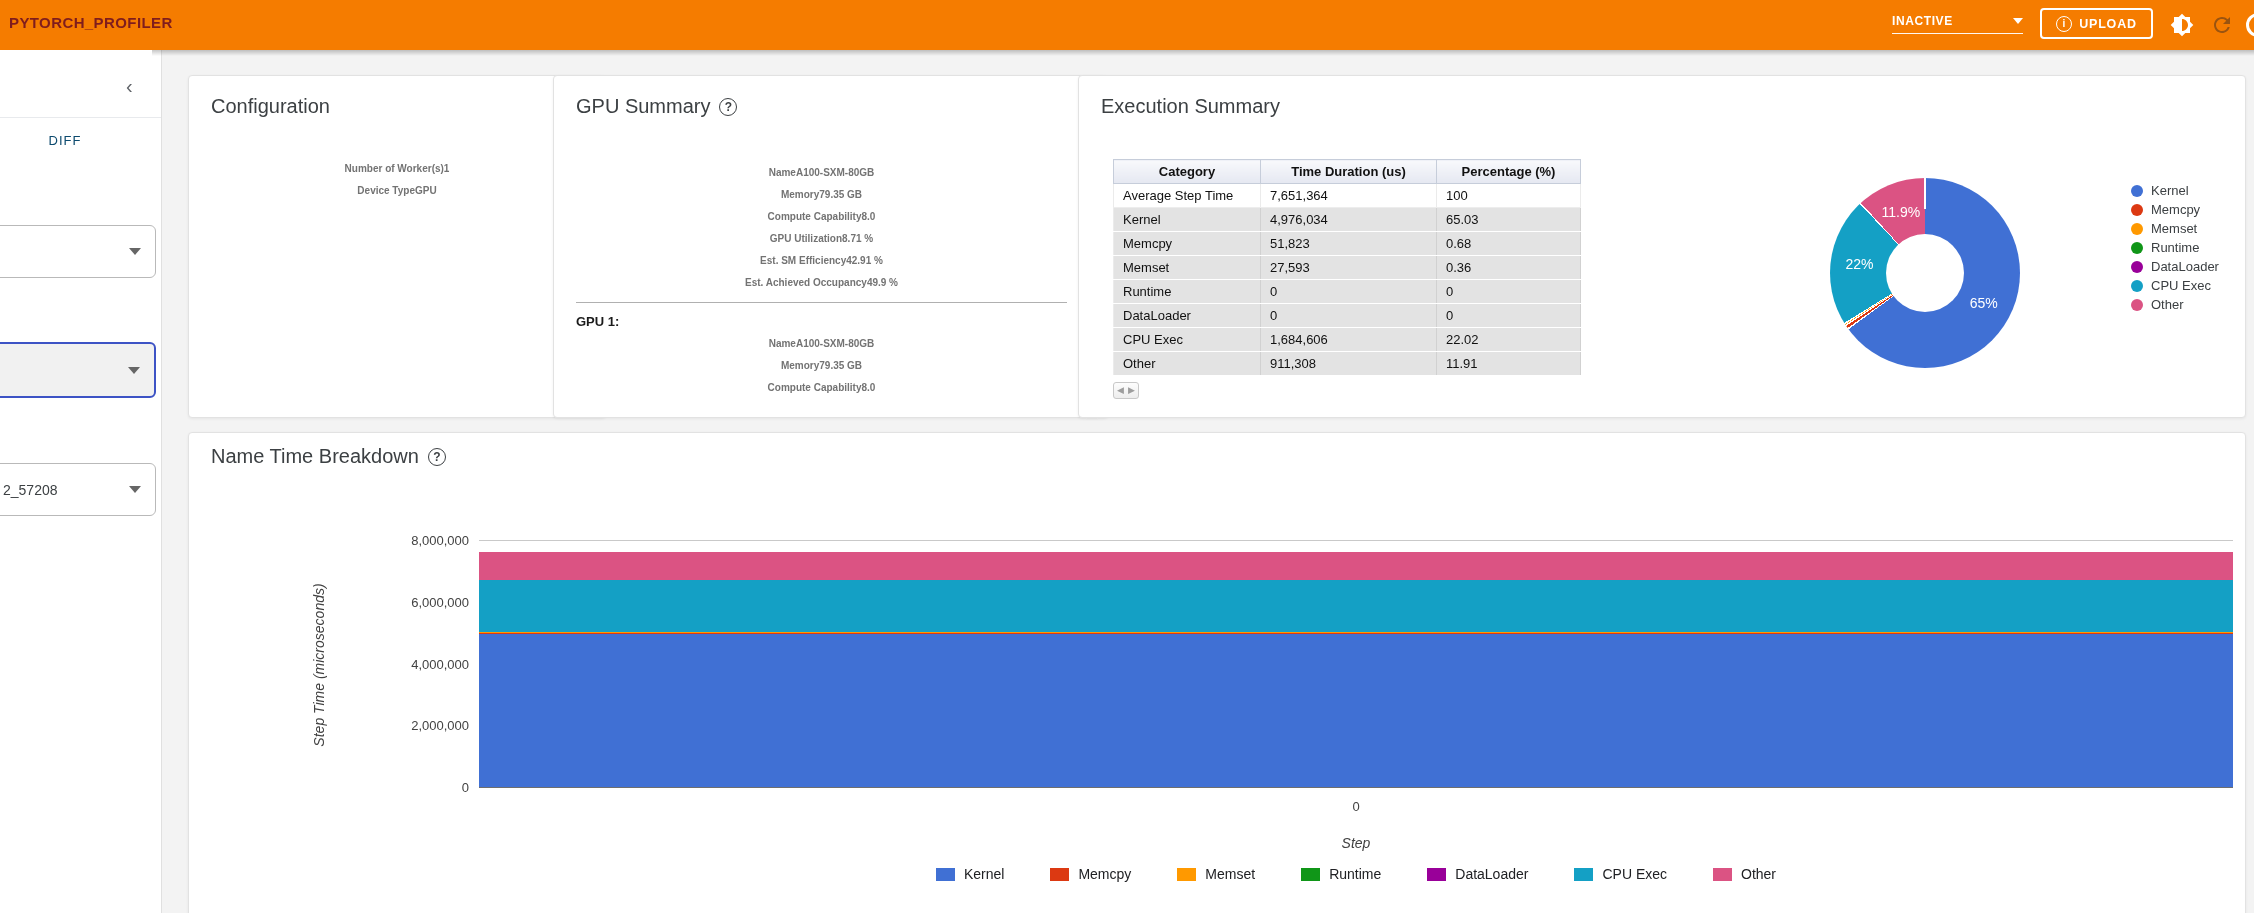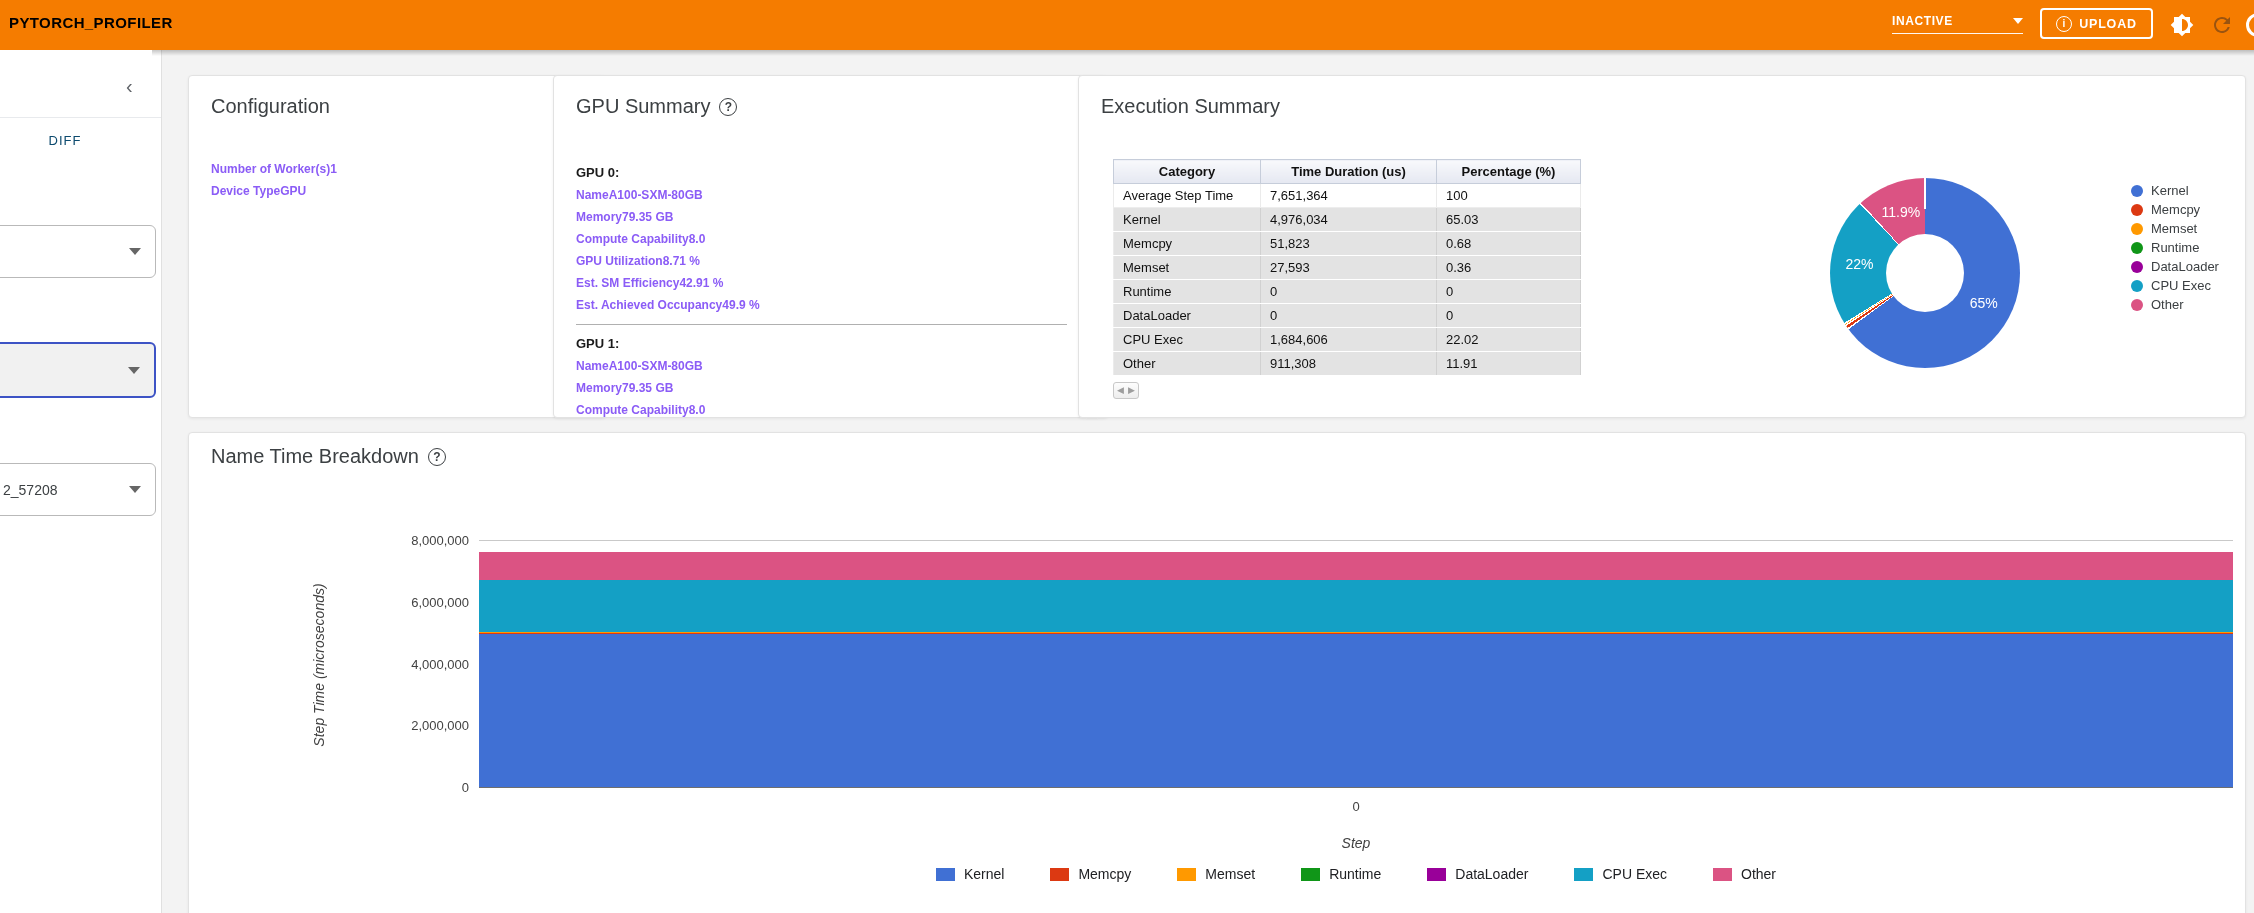--- a/index.html
+++ b/index.html
@@ -1,21 +1,21 @@
 <!DOCTYPE html>
 <html><head>
 <meta charset="utf-8">
 <style>
   * { margin:0; padding:0; box-sizing:border-box; }
   html,body { width:2254px; height:913px; overflow:hidden; }
   body { position:relative; font-family:"Liberation Sans", sans-serif; background:#f3f3f3; }
 
   
   .appbar { position:absolute; left:0; top:0; width:2254px; height:50px; background:#f57c00; z-index:40; }
-  .app-tab { position:absolute; left:9px; top:14px; color:#000000; font-size:15px; font-weight:bold; letter-spacing:.4px; cursor:pointer; }
+  .app-tab { position:absolute; left:9px; top:14px; color:#7f1d1d; font-size:15px; font-weight:bold; letter-spacing:.4px; cursor:pointer; }
   .tab-underline { position:absolute; left:0; top:50px; width:152px; height:6px; background:#fff; z-index:45; }
   .appbar-shadow { position:absolute; left:0; top:50px; width:2254px; height:6px;
                    background:linear-gradient(rgba(0,0,0,.22), rgba(0,0,0,0)); z-index:35; }
   .hdr-status { position:absolute; left:1892px; top:9px; width:131px; height:25px; color:#fff;
                 font-size:12px; font-weight:bold; letter-spacing:.6px; border-bottom:1px solid rgba(255,255,255,.95);
                 display:flex; align-items:center; justify-content:space-between; cursor:pointer; }
   .tri-down-w { width:0; height:0; border-left:5px solid transparent; border-right:5px solid transparent; border-top:6px solid #fff; }
   .upload-btn { position:absolute; left:2040px; top:8px; width:113px; height:31px; background:transparent;
                 border:2px solid #fff; border-radius:4px; color:#fff; font-family:inherit; font-size:12.5px; font-weight:bold;
                 letter-spacing:.8px; display:flex; align-items:center; justify-content:center; gap:7px; cursor:pointer; }
@@ -50,21 +50,21 @@
   .card-gpu    { left:553px; top:75px; width:555px; height:343px; }
   .card-exec   { left:1078px; top:75px; width:1168px; height:343px; }
   .card-step   { left:188px; top:432px; width:2058px; height:520px; }
   .card h2 { position:absolute; left:22px; top:19px; font-size:20px; font-weight:400; color:#3c4043; display:flex; align-items:center; gap:9px; }
   .card-step h2 { top:12px; }
   .help-badge { display:inline-flex; width:18px; height:18px; border:1.6px solid #3c4043; border-radius:50%;
                 align-items:center; justify-content:center; font-size:12px; font-weight:bold; color:#3c4043; cursor:pointer; }
 
   
   .kv-list { position:absolute; left:22px; right:22px; top:82px; }
-  .kv { display:flex; justify-content:flex-start; font-size:12px; font-weight:bold; color:#8b5cf6; line-height:22px; }
+  .kv { display:flex; justify-content:center; font-size:10px; font-weight:bold; color:#737373; line-height:22px; }
   .kv-heading { font-size:13px; font-weight:bold; color:#1b1b1b; line-height:22px; }
   .gpu-scroll { position:absolute; left:22px; right:40px; top:86px; height:256px; overflow:hidden; }
   .gpu-hr { border:none; border-top:1px solid #b0b0b0; margin:8px 0; }
 
   
   .vscroll { position:absolute; right:9px; top:86px; width:12px; height:258px; background:#f4f4f4; border:1px solid #ececec; }
   .vscroll .arr { position:absolute; left:0; width:10px; height:12px; display:flex; align-items:center; justify-content:center;
                   font-size:7px; color:#7d7d7d; background:#e9e9e9; cursor:pointer; }
   .vscroll .arr.up { top:0; } .vscroll .arr.down { bottom:0; }
   .vscroll .thumb { position:absolute; left:0; top:14px; width:10px; height:162px; background:#c9c9c9; cursor:pointer; }
@@ -169,21 +169,20 @@
       </div>
     </div>
 </section>
 
 <section class="card card-gpu">
   <h2>
     <span>GPU Summary</span>
     <span class="help-badge">?</span>
   </h2>
   <div class="gpu-scroll" id="gpu-rows">
-      <div class="kv-heading">GPU 0:</div>
       <div class="kv">
         <span>Name</span>
         <span>A100-SXM-80GB</span>
       </div>
       <div class="kv">
         <span>Memory</span>
         <span>79.35 GB</span>
       </div>
       <div class="kv">
         <span>Compute Capability</span>

